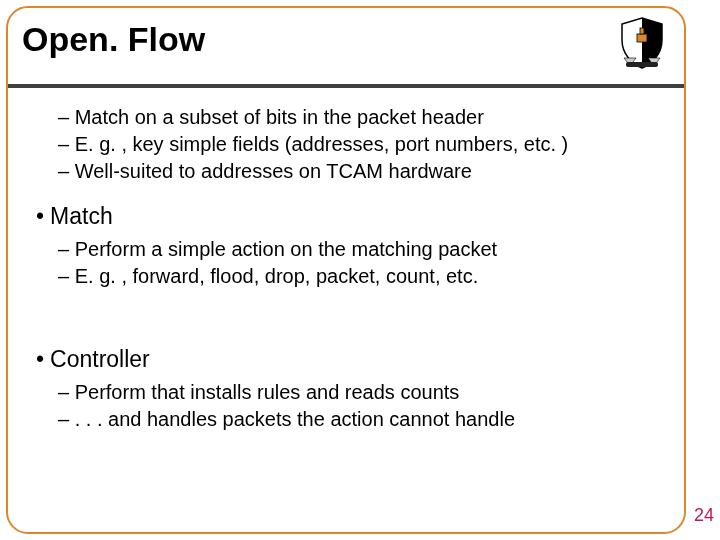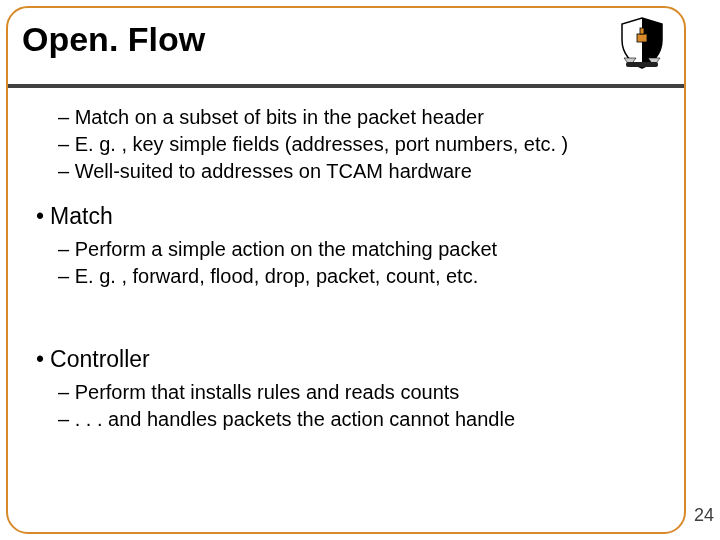--- a/index.html
+++ b/index.html
@@ -57,21 +57,21 @@
     color: #000000;
   }
   .sub div::before {
     content: "– ";
   }
   .page-num {
     position: absolute;
     right: 6px;
     bottom: 14px;
     font-size: 18px;
-    color: #404040;
+    color: #be185d;
   }
 </style>
 </head>
 <body>
 
 <div class="slide">
   <div class="hdr">
     <div class="title">Open. Flow</div>
     <div class="logo">
       <svg width="56" height="56" viewBox="0 0 56 56">

